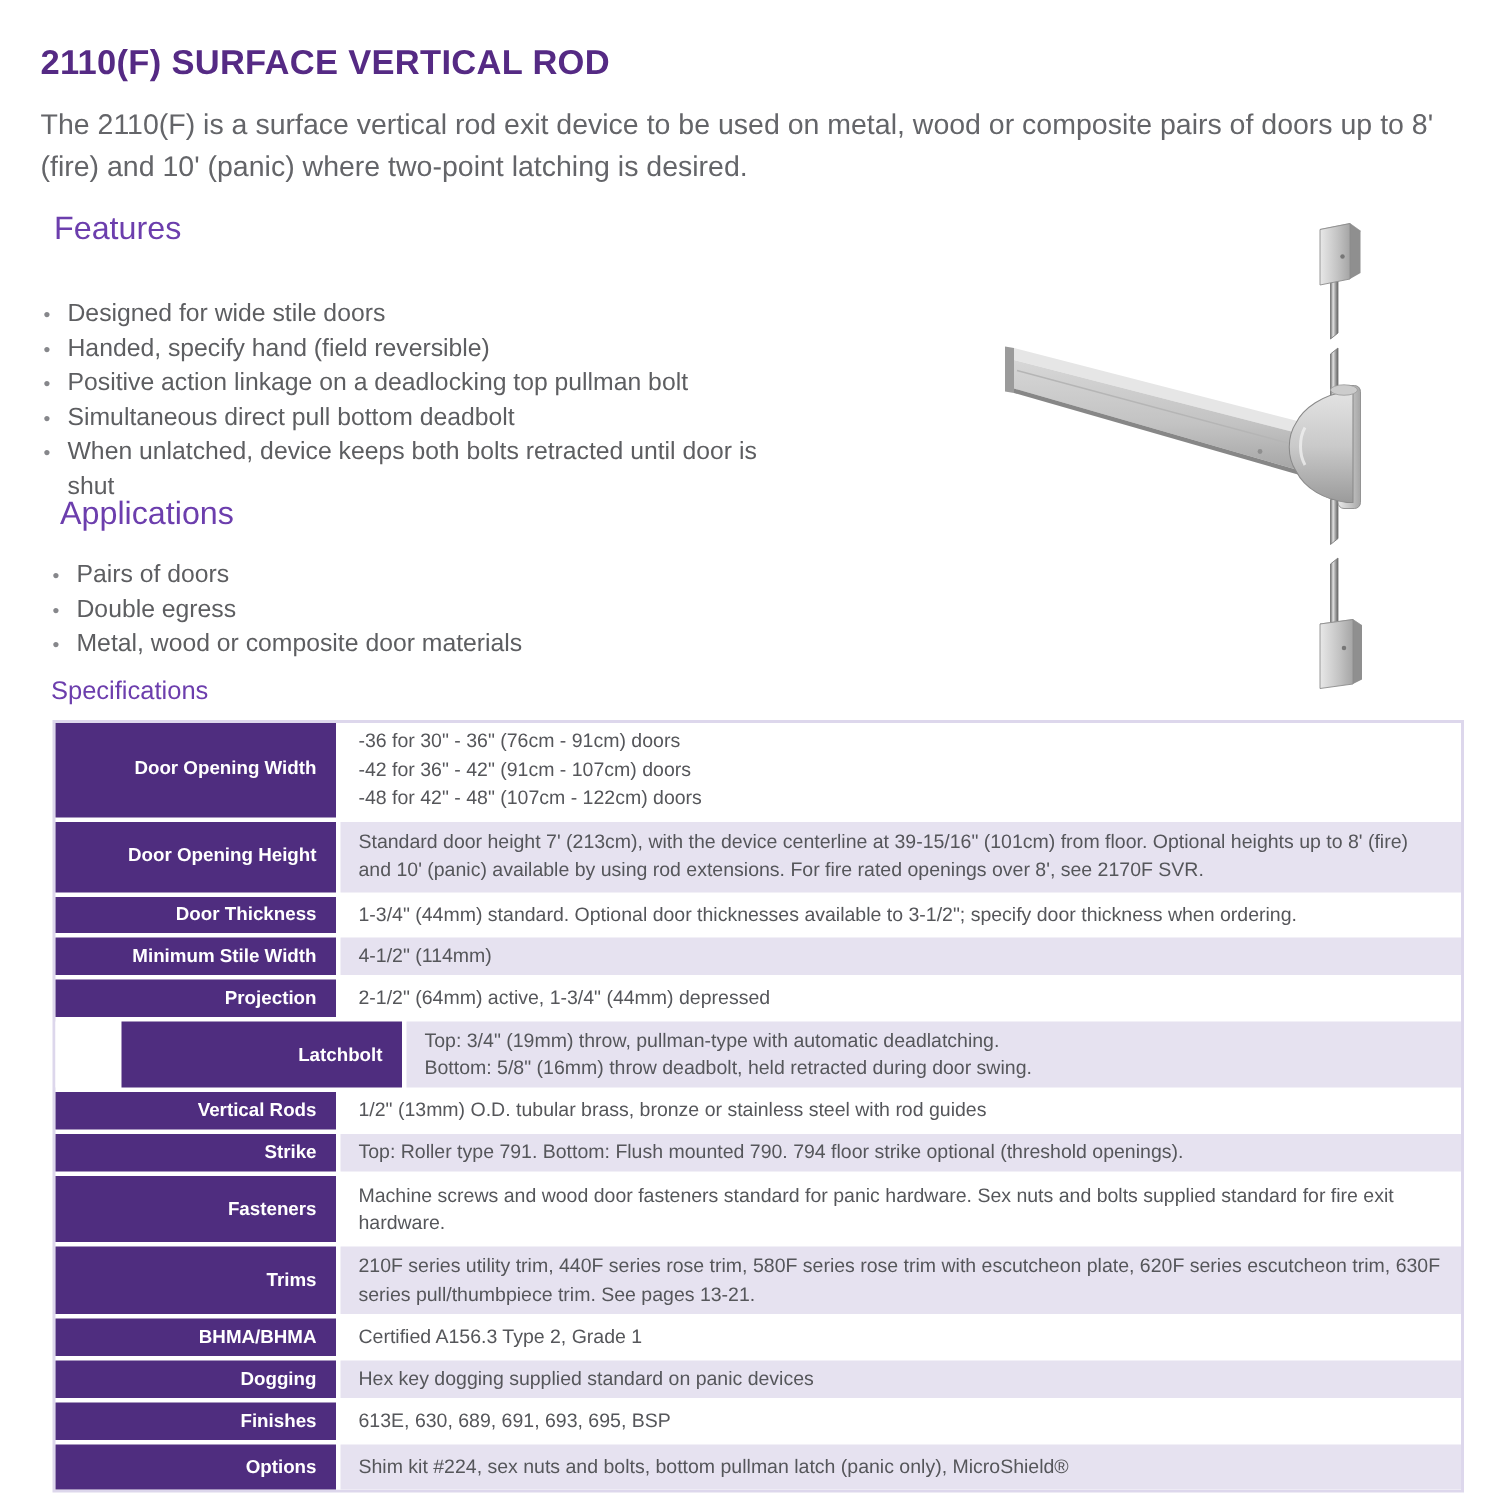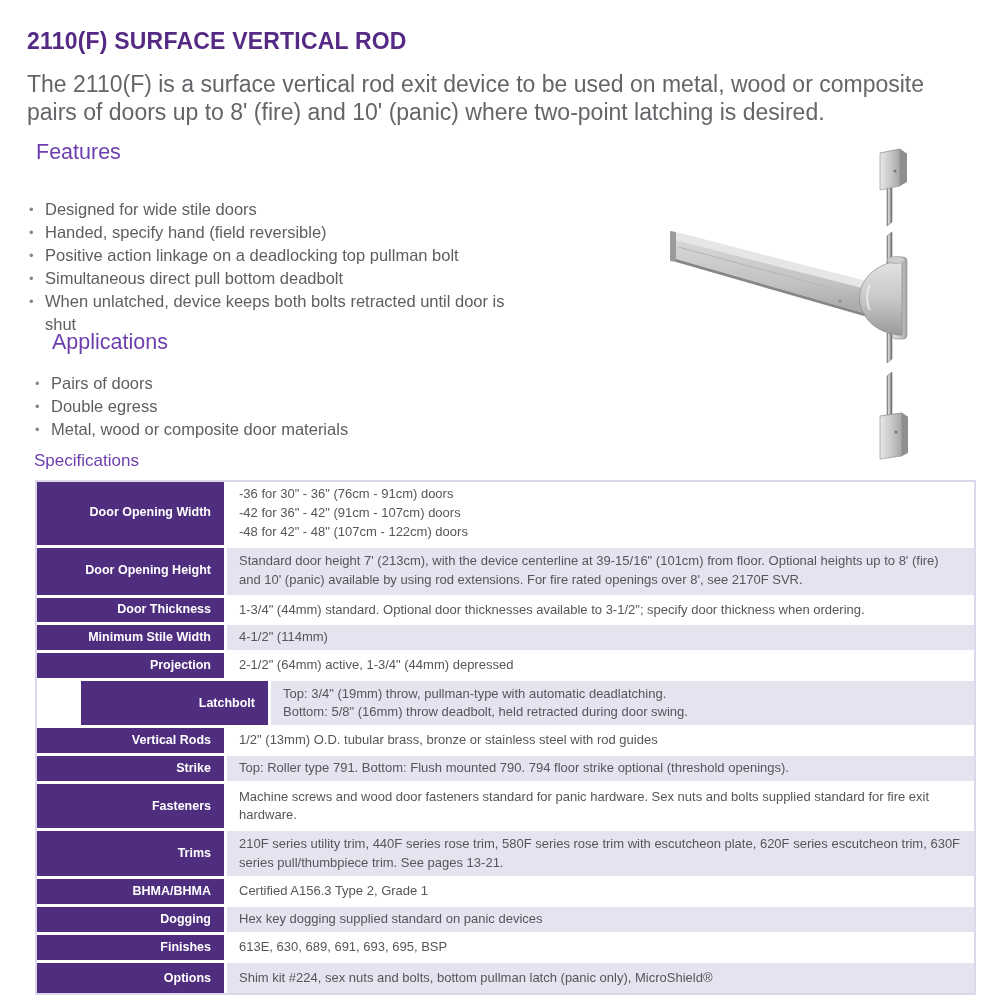--- a/index.html
+++ b/index.html
@@ -12,26 +12,26 @@
     --text-list:#5d5e61;
     --text-value:#55565a;
   }
   *{margin:0;padding:0;box-sizing:border-box;}
   html,body{width:1000px;height:1000px;background:#ffffff;
     font-family:"Liberation Sans", sans-serif;}
   .page{position:relative;width:1000px;height:1000px;background:#fff;overflow:hidden;}
 
   .page-title{position:absolute;left:27px;top:28px;font-size:23px;font-weight:bold;
     color:var(--purple-title);letter-spacing:.2px;}
-  .intro{position:absolute;left:27px;top:70px;width:952px;font-size:23px;
+  .intro{position:absolute;left:27px;top:70px;width:952px;font-size:19px;
     line-height:28px;color:var(--text-body);}
 
   .sec-heading{position:absolute;font-size:21.5px;font-weight:400;color:var(--purple-heading);}
   #features-heading{left:36px;top:140px;}
-  #applications-heading{left:40px;top:330px;margin-left:12px;}
+  #applications-heading{left:40px;top:330px;}
   .spec-heading{position:absolute;left:34px;top:451px;font-size:17px;font-weight:400;
     color:var(--purple-heading);}
 
   ul.bullets{position:absolute;list-style:none;width:520px;}
   #features-list{left:20px;top:198px;}
   #applications-list{left:26px;top:372px;}
   ul.bullets li{position:relative;padding-left:25px;font-size:16.5px;line-height:23px;
     color:var(--text-list);}
   ul.bullets li::before{content:"\2022";position:absolute;left:9px;top:0;
     color:#86878b;font-size:13px;line-height:23px;}

